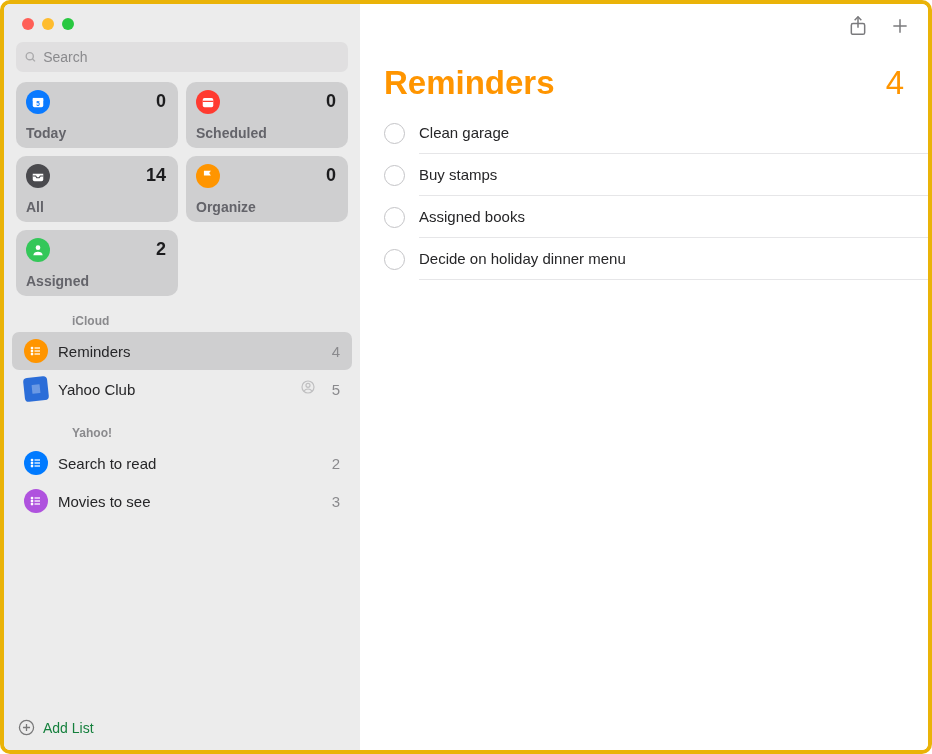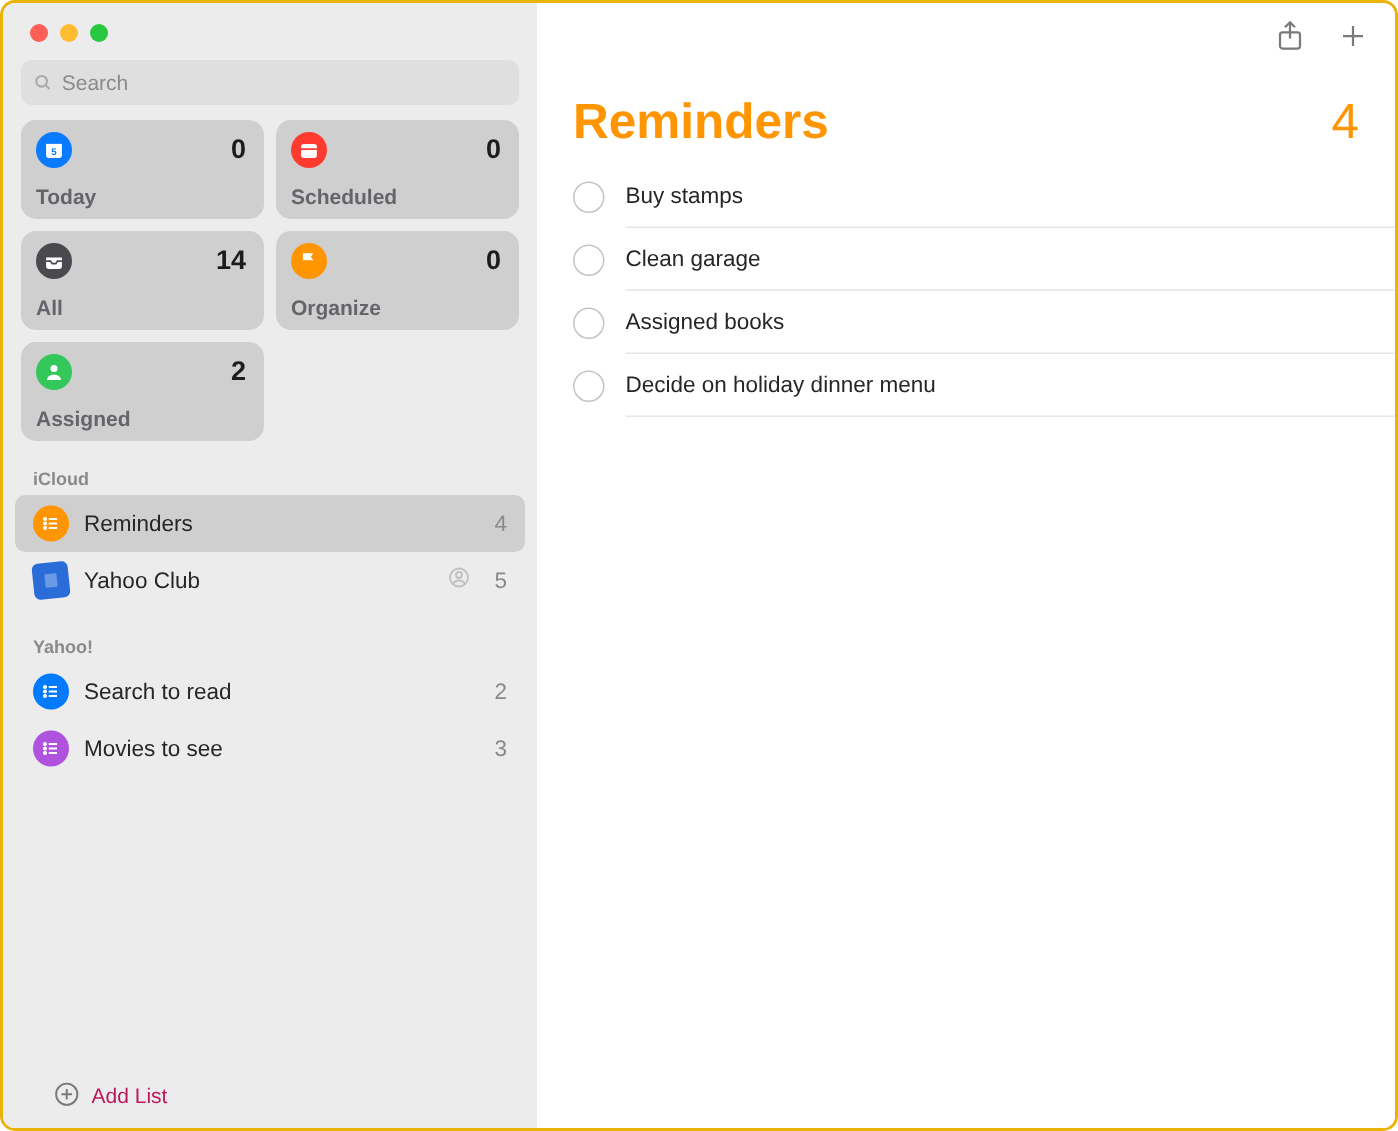--- a/index.html
+++ b/index.html
@@ -1,17 +1,17 @@
 <!DOCTYPE html>
 <html><head>
   <meta charset="utf-8">
   <style>
     * { box-sizing: border-box; margin: 0; padding: 0; font-family: -apple-system, BlinkMacSystemFont, "Helvetica Neue", Arial, sans-serif; }
     body { width: 932px; height: 754px; overflow: hidden; background: #fff; }
-    .window { width: 932px; height: 754px; display: flex; border: 2px solid #eab308; border-radius: 10px; overflow: hidden; justify-content: flex-end; }
+    .window { width: 932px; height: 754px; display: flex; border: 4px solid #eab308; border-radius: 10px; overflow: hidden; justify-content: flex-end; }
 
     
     .sidebar { width: 356px; background: #ececec; display: flex; flex-direction: column; padding: 0; }
     .titlebar { display: flex; align-items: center; gap: 8px; padding: 14px 14px 12px 18px; }
     .tl-dot { width: 12px; height: 12px; border-radius: 50%; }
     .tl-red { background: #ff5f57; }
     .tl-yellow { background: #febc2e; }
     .tl-green { background: #28c840; }
 
     .search-wrap { padding: 0 12px 10px 12px; }
@@ -26,34 +26,34 @@
     .card .count { position: absolute; top: 9px; right: 12px; font-size: 18px; font-weight: 700; color: #1c1c1e; }
     .card .label { position: absolute; bottom: 7px; left: 10px; font-size: 14px; font-weight: 700; color: #64646a; }
     .icon svg { display: block; }
     .ic-blue { background: #0a7aff; }
     .ic-red { background: #ff3b30; }
     .ic-dark { background: #4a4a4e; }
     .ic-orange { background: #ff9500; }
     .ic-gray { background: #8e8e93; }
     .ic-green { background: #34c759; }
 
-    .section-header { font-size: 12px; color: #8a8a8d; font-weight: 600; padding: 18px 20px 4px 20px; }
+    .section-header { font-size: 12px; color: #8a8a8d; font-weight: 600; padding: 18px 20px 4px 20px; margin-left: 48px; }
     .lists { padding: 0 8px; }
     .list-row { display: flex; align-items: center; padding: 7px 12px; border-radius: 7px; cursor: pointer; gap: 10px; }
     .list-row.selected { background: #cfcfd0; }
     .list-icon { width: 24px; height: 24px; border-radius: 50%; display: flex; align-items: center; justify-content: center; flex-shrink: 0; }
     .li-orange { background: #ff9500; }
     .li-blue2 { background: #2b6dd8; border-radius: 4px; transform: rotate(-6deg); }
     .li-blue { background: #007aff; }
     .li-purple { background: #af52de; }
     .list-label { flex: 1; font-size: 15px; color: #262628; }
     .list-count { font-size: 15px; color: #8a8a8d; }
     .shared-ic { margin-right: 6px; opacity: .45; }
 
-    .add-list { margin-top: auto; display: flex; align-items: center; gap: 8px; padding: 14px 34px; color: #be185d; font-size: 14px; cursor: pointer; }
+    .add-list { margin-top: auto; display: flex; align-items: center; gap: 8px; padding: 14px 14px; color: #15803d; font-size: 14px; cursor: pointer; }
 
     
     .main { flex: 1; background: #fff; display: flex; flex-direction: column; }
     .toolbar { display: flex; justify-content: flex-end; align-items: center; height: 48px; padding: 0 18px; gap: 22px; }
     .toolbar .tb-btn { color: #7a7a7d; cursor: pointer; }
     .heading { display: flex; align-items: center; justify-content: space-between; padding: 12px 24px 10px 24px; }
     .heading h1 { font-size: 33px; font-weight: 700; color: #ff9500; }
     .heading .big-count { font-size: 33px; font-weight: 400; color: #ff9500; }
     .items { padding: 0 0 0 24px; }
     .item { display: flex; align-items: center; height: 42px; }
@@ -230,25 +230,25 @@
     </div>
 
     <div class="heading">
       <h1>Reminders</h1>
       <div class="big-count">4</div>
     </div>
 
     <div class="items">
       <div class="item">
         <div class="radio"></div>
+        <div class="item-text">Clean garage</div>
+      </div>
+      <div class="item">
+        <div class="radio"></div>
         <div class="item-text">Buy stamps</div>
-      </div>
-      <div class="item">
-        <div class="radio"></div>
-        <div class="item-text">Clean garage</div>
       </div>
       <div class="item">
         <div class="radio"></div>
         <div class="item-text">Assigned books</div>
       </div>
       <div class="item">
         <div class="radio"></div>
         <div class="item-text">Decide on holiday dinner menu</div>
       </div>
     </div>

